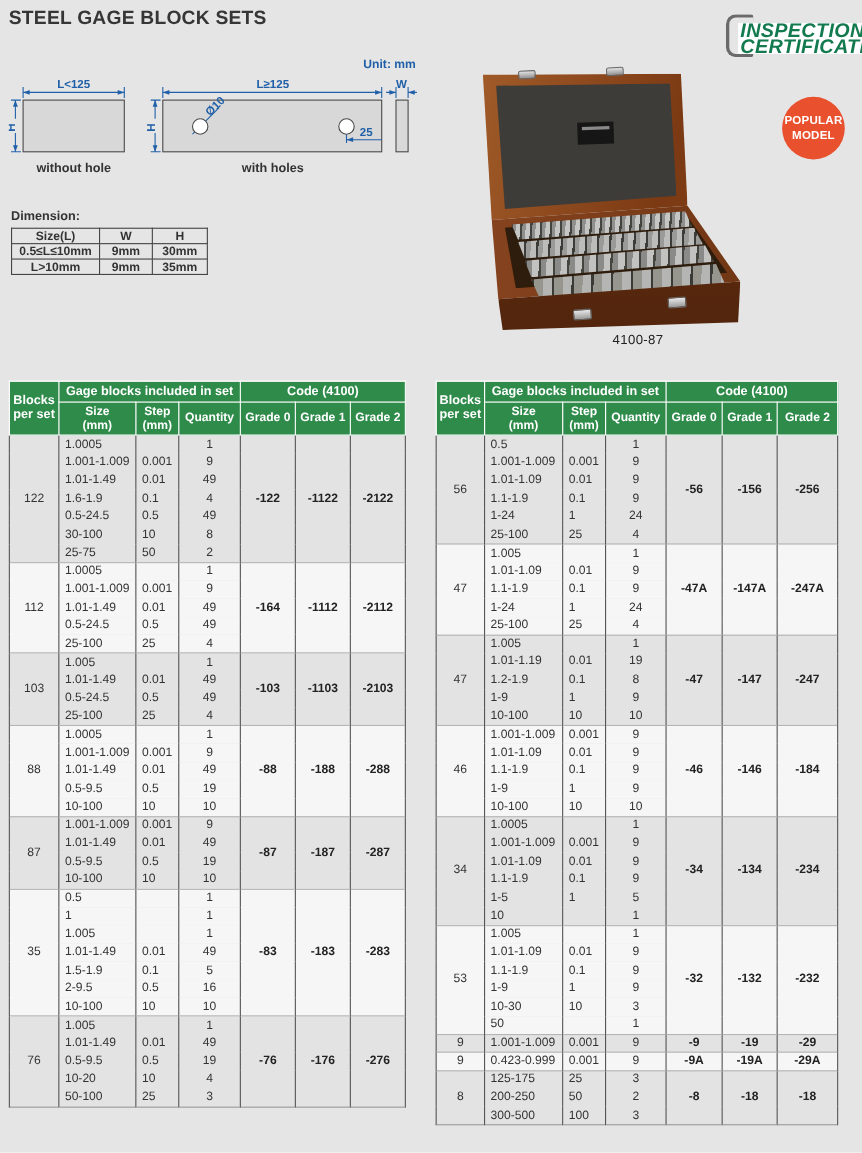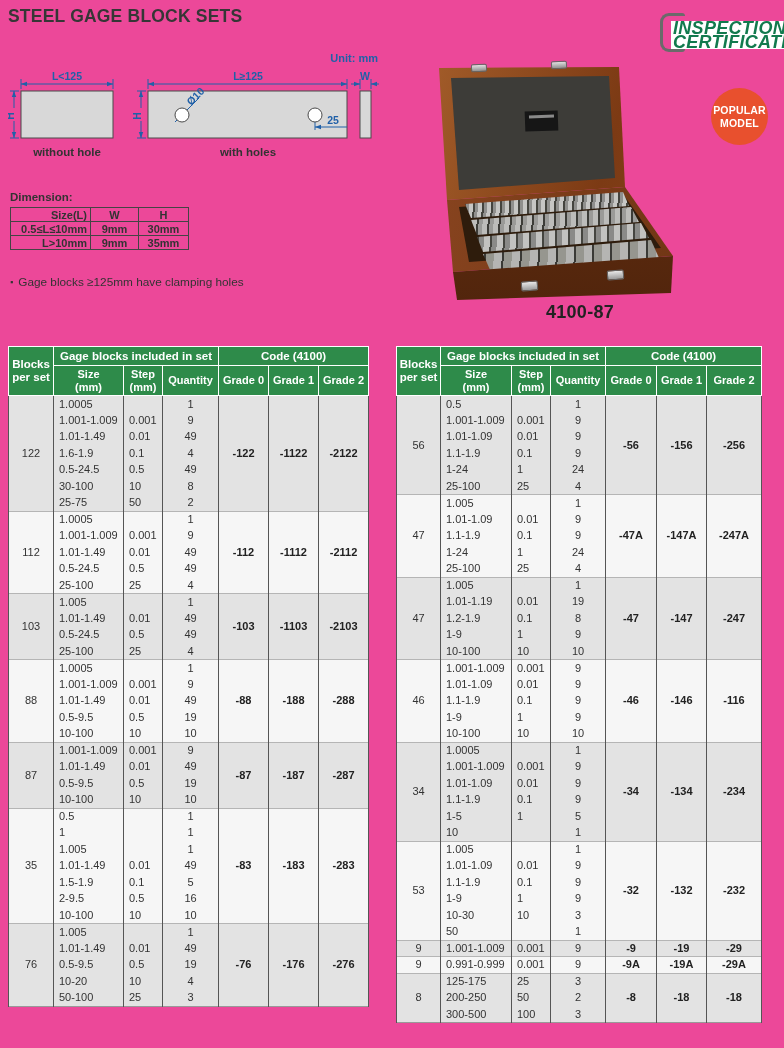--- a/index.html
+++ b/index.html
@@ -1,18 +1,18 @@
 <!DOCTYPE html>
 <html><head>
 <meta charset="utf-8">
 <style>
   *{margin:0;padding:0;box-sizing:border-box}
   html,body{background:#fff}
   body{font-family:"Liberation Sans",sans-serif}
-  #page{position:relative;width:784px;height:1048px;background:#ec4899;overflow:hidden}
+  #page{position:relative;width:784px;height:1048px;background:#e5e5e5;overflow:hidden}
 
   .title{position:absolute;left:8px;top:6px;font-size:17.5px;font-weight:bold;color:#363636;letter-spacing:.2px}
 
   
   .cert-bracket{position:absolute;left:660px;top:13px;width:25px;height:39px;border:3px solid #6a6a6a;border-right:none;border-radius:9px 3px 3px 9px}
   .cert-text{position:absolute;left:671px;top:21px;font-style:italic;font-weight:bold;font-size:18px;line-height:14px;color:#127a4e;background:#fff;padding:0 2px;letter-spacing:.3px;white-space:nowrap}
 
   
   .popular{position:absolute;left:711px;top:88px;width:57px;height:57px;border-radius:50%;background:#e8502e;color:#fff;text-align:center;font-weight:bold;font-size:10.5px;line-height:12.5px;padding-top:16px;letter-spacing:.2px}
 
@@ -24,21 +24,21 @@
   svg .arr{fill:#2060a8}
   svg text{font-family:"Liberation Sans",sans-serif}
   svg .lbl{fill:#2060a8;font-size:10.5px;font-weight:bold}
   svg .unit{fill:#2060a8;font-size:11px;font-weight:bold}
   svg .cap{fill:#333;font-size:11.5px;font-weight:bold}
 
   
   .dim-heading{position:absolute;left:10px;top:191px;font-size:11.5px;font-weight:bold;color:#333}
   table.dimtable{position:absolute;left:10px;top:207px;width:178px;border-collapse:collapse;color:#333;table-layout:fixed}
   .dimtable th,.dimtable td{border:1px solid #444;height:14px;font-size:11px;font-weight:bold;text-align:center;padding:0 3px;line-height:12px}
-  .dimtable .ta-l{text-align:right}
+  .dimtable .ta-l{text-align:center}
 
   
   .code-example{position:absolute;left:235px;top:212px;font-size:12.5px;color:#333;line-height:16px}
   .code-example b{color:#222}
 
   
   .features{position:absolute;left:10px;top:276px;font-size:11.8px;color:#333}
   .feat{line-height:13.2px;white-space:nowrap}
   .feat .bullet{font-size:9px;margin-right:5px;vertical-align:1px}
 
@@ -55,21 +55,21 @@
   .case-base{clip-path:polygon(22px 140px,200px 127px,248px 196px,28px 212px);background:linear-gradient(100deg,#8a4520,#6b3312)}
   .case-tray{clip-path:polygon(34px 147px,198px 134px,236px 188px,44px 202px);background:#2e1c0c}
   .row1{clip-path:polygon(40px 144px,198px 132px,204px 146px,46px 158px);background:repeating-linear-gradient(94deg,#c6c6c4 0 4px,#44443f 4px 6px,#8f8f8d 6px 9px)}
   .row2{clip-path:polygon(46px 160px,206px 147px,214px 162px,52px 175px);background:repeating-linear-gradient(93deg,#bcbcba 0 5px,#3c3c38 5px 7px,#9a9a98 7px 11px)}
   .row3{clip-path:polygon(52px 177px,216px 163px,224px 178px,58px 192px);background:repeating-linear-gradient(92deg,#c2c2c0 0 6px,#454540 6px 8px,#8a8a88 8px 13px)}
   .row4{clip-path:polygon(58px 194px,226px 180px,234px 198px,66px 212px);background:repeating-linear-gradient(91deg,#b5b5b3 0 8px,#3a3a36 8px 10px,#96968f 10px 18px)}
   .case-front{clip-path:polygon(28px 212px,248px 196px,246px 233px,32px 240px);background:linear-gradient(#6b3312,#50240c)}
   .latch{position:absolute;width:17px;height:10px;background:linear-gradient(#e8e8e8,#9a9a9a);border:1px solid #666;border-radius:2px}
   .latch-l{left:96px;top:221px;transform:rotate(-4deg)}
   .latch-r{left:182px;top:210px;transform:rotate(-4deg)}
-  .model-label{position:absolute;left:0;top:242px;width:100%;text-align:center;font-weight:bold;font-size:18px;color:#222;letter-spacing:.3px}
+  .model-label{position:absolute;left:0;top:242px;width:100%;text-align:center;font-weight:normal;font-size:12px;color:#222;letter-spacing:.3px}
 
   
   table.spec{position:absolute;border-collapse:collapse;table-layout:fixed;font-size:11px;color:#333}
   #table-left{left:8px;top:346px;width:360px}
   #table-right{left:396px;top:346px;width:365px}
   .spec th{background:#2e8b4a;color:#fff;border:1.5px solid #fff;font-weight:bold;padding:0;text-align:center}
   .spec tr.h1 th{height:19px;font-size:11.5px}
   .spec tr.h2 th{height:30px;font-size:11px;line-height:12.5px}
   .spec th.th-blocks{font-size:11.5px;line-height:13px}
   .spec tbody{border-bottom:1px solid #999}
@@ -181,21 +181,20 @@
     <tr>
       <td class="ta-l">L&gt;10mm</td>
       <td>9mm</td>
       <td>35mm</td>
     </tr>
   </tbody>
     </table>
 
 
   <div class="features">
-    <div class="feat"><span class="bullet">▪</span><span>Gage blocks ≥125mm have clamping holes</span></div>
   </div>
 
   <div class="product">
     <div class="part case-lid"></div>
     <div class="part case-foam"></div>
     <div class="case-plate"></div>
     <div class="case-plate-line"></div>
     <div class="case-hinge hinge-l"></div>
     <div class="case-hinge hinge-r"></div>
     <div class="part case-base"></div>
@@ -278,21 +277,21 @@
         <tr class="g0">
           <td class="cell-size">25-75</td>
           <td class="cell-step">50</td>
           <td class="cell-qty">2</td>
         </tr>
         <tr class="g1 group-start">
           <td class="cell-blocks" rowspan="5">112</td>
           <td class="cell-size">1.0005</td>
           <td class="cell-step"></td>
           <td class="cell-qty">1</td>
-          <td class="cell-code" rowspan="5">-112</td>
+          <td class="cell-code" rowspan="5">-164</td>
           <td class="cell-code" rowspan="5">-1112</td>
           <td class="cell-code" rowspan="5">-2112</td>
         </tr>
         <tr class="g1">
           <td class="cell-size">1.001-1.009</td>
           <td class="cell-step">0.001</td>
           <td class="cell-qty">9</td>
         </tr>
         <tr class="g1">
           <td class="cell-size">1.01-1.49</td>
@@ -575,21 +574,21 @@
           <td class="cell-step">10</td>
           <td class="cell-qty">10</td>
         </tr>
         <tr class="g1 group-start">
           <td class="cell-blocks" rowspan="5">46</td>
           <td class="cell-size">1.001-1.009</td>
           <td class="cell-step">0.001</td>
           <td class="cell-qty">9</td>
           <td class="cell-code" rowspan="5">-46</td>
           <td class="cell-code" rowspan="5">-146</td>
-          <td class="cell-code" rowspan="5">-116</td>
+          <td class="cell-code" rowspan="5">-184</td>
         </tr>
         <tr class="g1">
           <td class="cell-size">1.01-1.09</td>
           <td class="cell-step">0.01</td>
           <td class="cell-qty">9</td>
         </tr>
         <tr class="g1">
           <td class="cell-size">1.1-1.9</td>
           <td class="cell-step">0.1</td>
           <td class="cell-qty">9</td>
@@ -676,21 +675,21 @@
           <td class="cell-blocks" rowspan="1">9</td>
           <td class="cell-size">1.001-1.009</td>
           <td class="cell-step">0.001</td>
           <td class="cell-qty">9</td>
           <td class="cell-code" rowspan="1">-9</td>
           <td class="cell-code" rowspan="1">-19</td>
           <td class="cell-code" rowspan="1">-29</td>
         </tr>
         <tr class="g1 group-start">
           <td class="cell-blocks" rowspan="1">9</td>
-          <td class="cell-size">0.991-0.999</td>
+          <td class="cell-size">0.423-0.999</td>
           <td class="cell-step">0.001</td>
           <td class="cell-qty">9</td>
           <td class="cell-code" rowspan="1">-9A</td>
           <td class="cell-code" rowspan="1">-19A</td>
           <td class="cell-code" rowspan="1">-29A</td>
         </tr>
         <tr class="g0 group-start">
           <td class="cell-blocks" rowspan="3">8</td>
           <td class="cell-size">125-175</td>
           <td class="cell-step">25</td>

